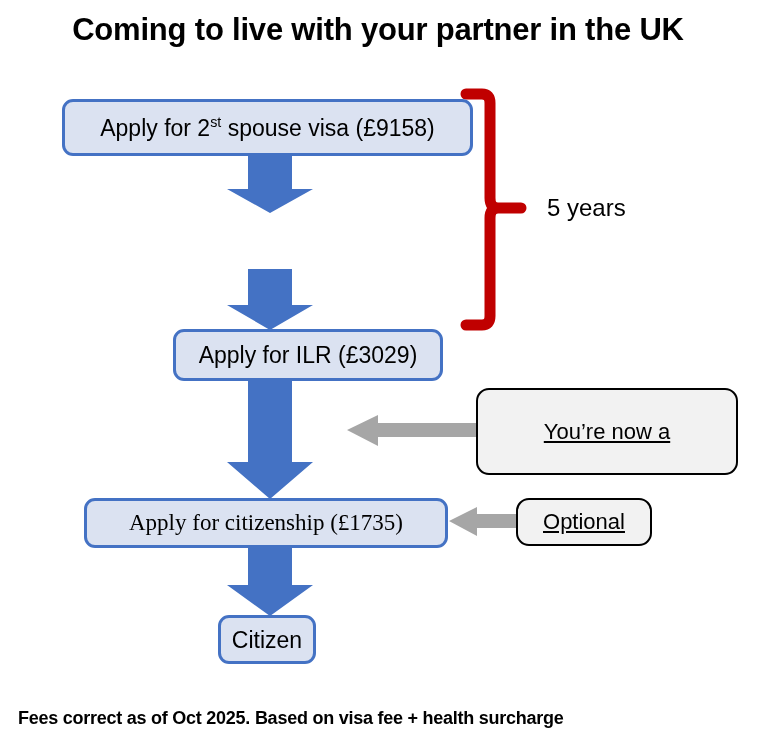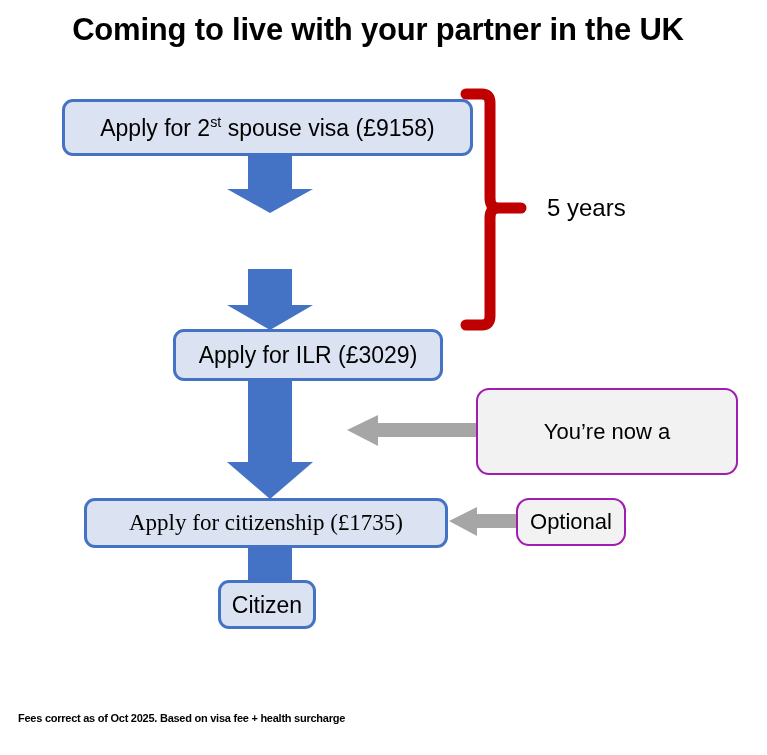--- a/index.html
+++ b/index.html
@@ -35,21 +35,21 @@
     letter-spacing: -0.2px;
     line-height: 40px;
     white-space: nowrap;
   }
 
   
   .footer {
     position: absolute;
     left: 18px;
     top: 707px;
-    font-size: 11px;
+    font-size: 18px;
     font-weight: bold;
     letter-spacing: -0.25px;
     line-height: 22px;
     white-space: nowrap;
   }
 
   
   .blue-box {
     position: absolute;
     box-sizing: border-box;
@@ -69,39 +69,40 @@
     font-size: 0.62em;
     vertical-align: super;
     line-height: 0;
     margin-top: 40px;
   }
 
   #box-spouse1 { left: 62px;  top: 99px;  width: 411px; height: 57px; }
   #box-spouse2 { left: 62px;  top: 212px; width: 411px; height: 57px; }
   #box-ilr     { left: 133px; top: 329px; width: 270px; height: 52px; margin-left: 40px; }
   #box-citizen { left: 84px;  top: 498px; width: 364px; height: 50px; font-family: Liberation Serif, serif; }
-  #box-final   { left: 218px; top: 580px; width: 98px;  height: 49px; }
+  #box-final   { left: 218px; top: 615px; width: 98px;  height: 49px; }
 
   
   .gray-box {
     position: absolute;
     box-sizing: border-box;
     background: #f2f2f2;
-    border: 2px solid #a21caf;
+    border: 2px solid #000000;
     border-radius: 13px;
     display: flex;
     align-items: center;
     justify-content: center;
     text-align: center;
     font-size: 22px;
     line-height: 28px;
     color: #000000;
+    text-decoration: underline;
   }
   #box-resident { left: 476px; top: 388px; width: 262px; height: 87px; }
-  #box-optional { left: 516px; top: 498px; width: 110px; height: 48px; }
+  #box-optional { left: 516px; top: 498px; width: 136px; height: 48px; }
 
   
   .brace-label {
     position: absolute;
     left: 547px;
     top: 193px;
     font-size: 24px;
     line-height: 30px;
     white-space: nowrap;
   }

